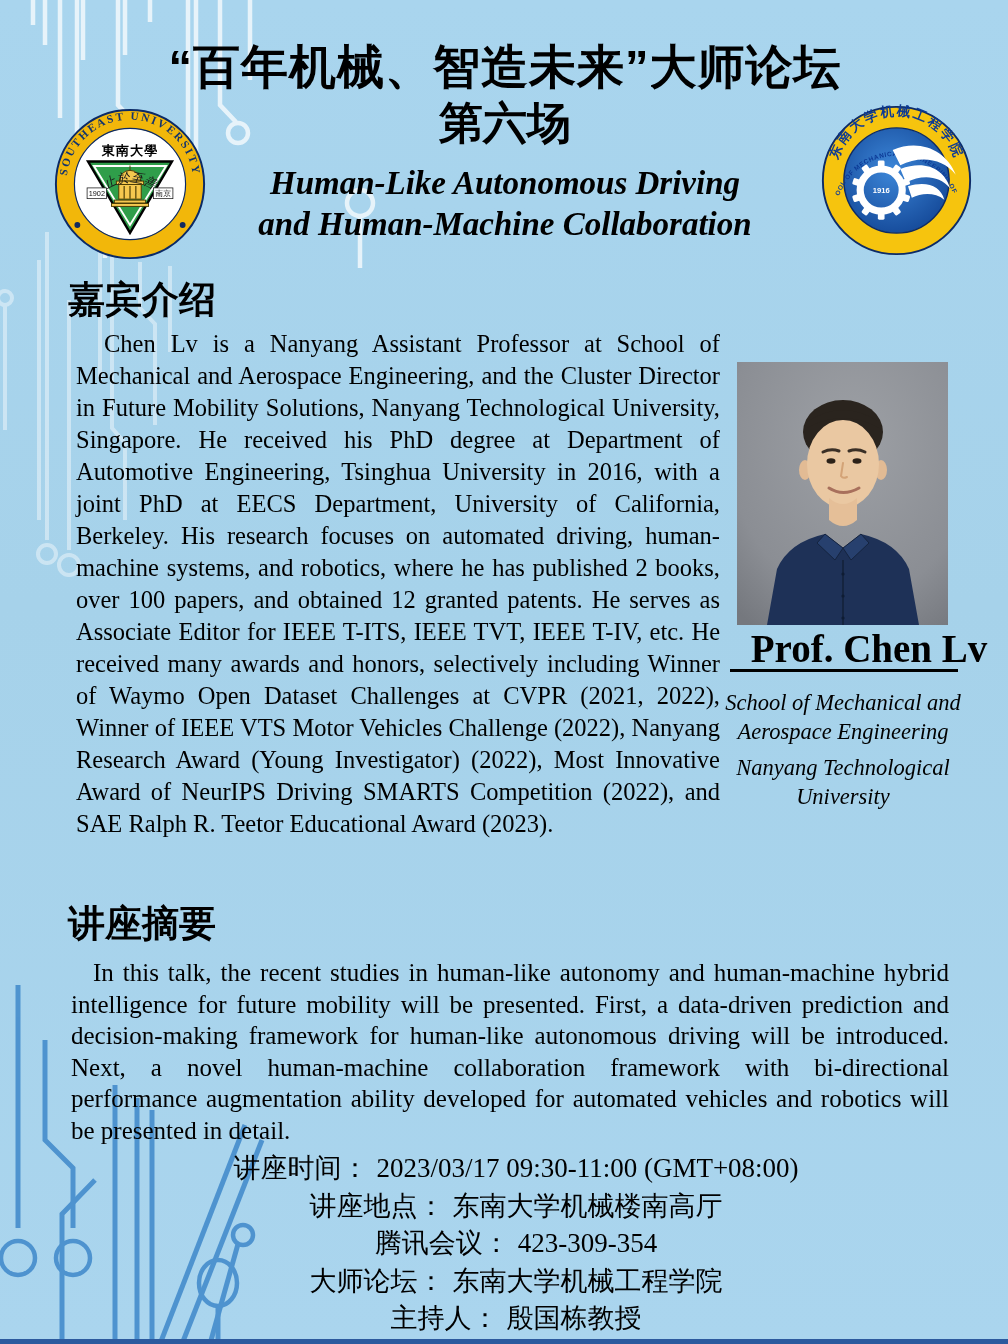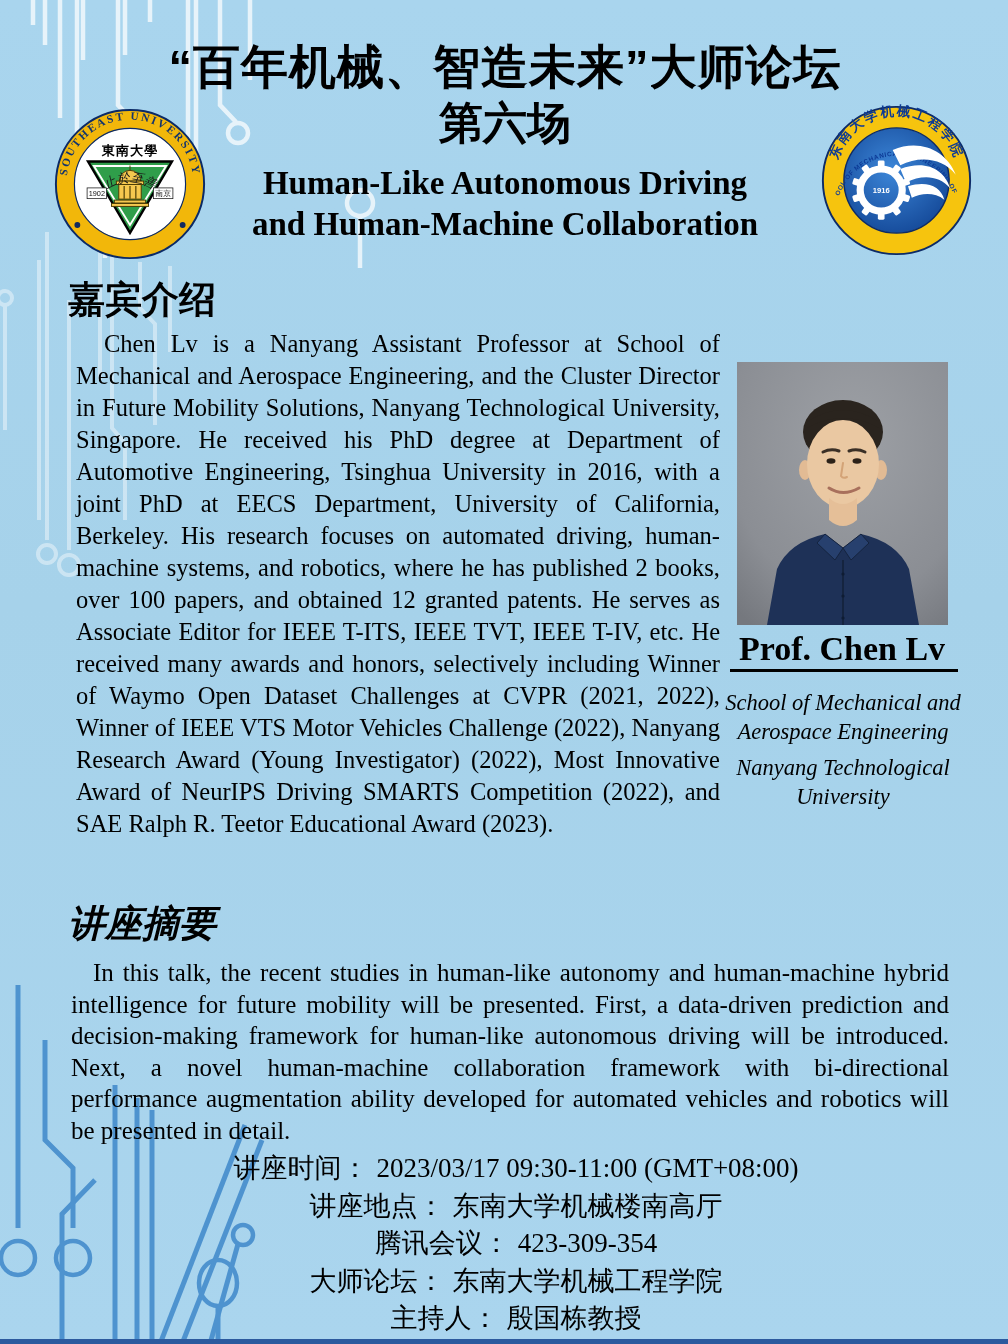--- a/index.html
+++ b/index.html
@@ -12,36 +12,36 @@
   .logo{position:absolute;z-index:2;}
   .logo-left{left:52px;top:106px;width:156px;height:156px;}
   .logo-right{left:820px;top:104px;width:153px;height:153px;}
 
   .zh-title{left:150px;top:38px;width:710px;text-align:center;
     font-family:"Liberation Sans","DejaVu Sans",sans-serif;font-weight:bold;color:#000;}
   .zh-title .l1{font-size:47px;line-height:58px;letter-spacing:1px;text-align:center;}
   .zh-title .l2{font-size:44px;line-height:54px;}
 
   .en-title{left:200px;top:163px;width:610px;text-align:center;font-weight:bold;
-    font-size:33px;line-height:41px;color:#000;}
+    font-size:33px;line-height:41px;color:#000;font-style:italic;}
 
   .sec-heading{position:absolute;z-index:1;left:62px;margin:6px;
     font-family:"Liberation Sans","DejaVu Sans",sans-serif;
     font-weight:bold;font-size:37px;line-height:40px;color:#000;}
   .guest-heading{top:274px;}
-  .abstract-heading{top:898px;font-style:italic;}
+  .abstract-heading{top:898px;}
 
   .bio{left:68px;top:320px;width:644px;margin:8px;font-size:24.5px;line-height:32px;
     text-align:justify;text-indent:28px;color:#000;}
   .abstract{left:66px;top:952px;width:878px;margin:5px;font-size:25px;line-height:31.5px;
     text-align:justify;text-indent:22px;color:#000;}
 
   .photo{position:absolute;z-index:1;left:737px;top:362px;width:211px;height:263px;}
-  .speaker-name{left:714px;top:632px;width:256px;text-align:center;
-    font-weight:bold;font-size:34px;line-height:34px;color:#000;}
+  .speaker-name{left:741px;top:632px;width:256px;text-align:center;
+    font-weight:bold;font-size:39px;line-height:34px;color:#000;}
   .name-divider{left:730px;top:669px;width:228px;height:3px;background:#000;}
   .affil{left:710px;top:688px;width:266px;text-align:center;font-size:22.5px;
     line-height:29px;color:#000;}
   .affil p{margin:0 0 7px 0;font-style:italic;}
 
   .event-details{left:0;top:1150px;width:1008px;text-align:center;font-size:27px;color:#000;margin-left:12px;}
   .event-row{line-height:37.5px;}
   .event-label{margin-right:8px;}
 
   .bottom-bar{left:0;top:1339px;width:1008px;height:5px;background:#2c5a9e;}

